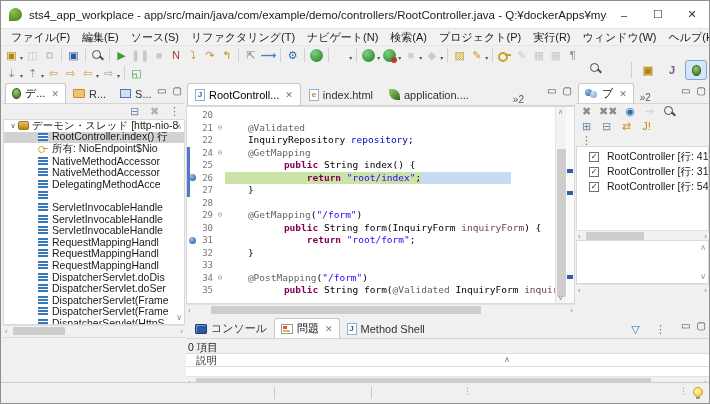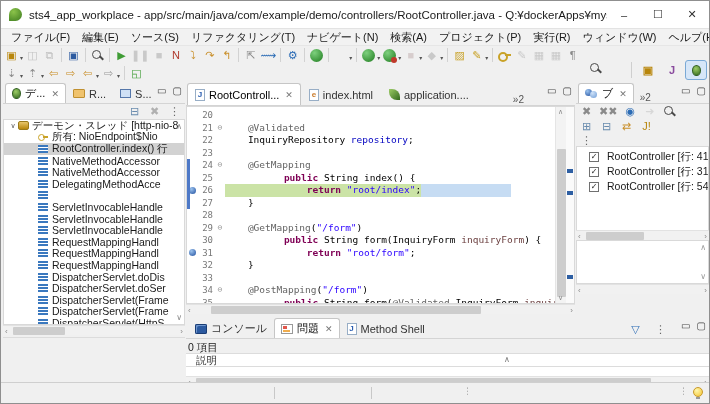--- a/index.html
+++ b/index.html
@@ -372,29 +372,29 @@
         </span>
       </div>
     <div class="debug-tree" id="debug-tree">
       <span class="tree-scroll-up">∧</span>
       <span class="tree-scroll-dn">∨</span>
     <div class="tree-row" style="padding-left: 4px;">
           <span class="expander">∨</span>
           <span class="thr-ico"></span>
           <span>デーモン・スレッド [http-nio-8</span>
         </div>
+        <div class="tree-row selected" style="padding-left: 24px;">
+          <span class="expander"></span>
+          <span class="sf-ico"></span>
+          <span>RootController.index() 行</span>
+        </div>
         <div class="tree-row" style="padding-left: 24px;">
           <span class="expander"></span>
           <span class="key-gold"></span>
           <span>所有: NioEndpoint$Nio</span>
-        </div>
-        <div class="tree-row selected" style="padding-left: 24px;">
-          <span class="expander"></span>
-          <span class="sf-ico"></span>
-          <span>RootController.index() 行</span>
         </div>
         <div class="tree-row" style="padding-left: 24px;">
           <span class="expander"></span>
           <span class="sf-ico"></span>
           <span>NativeMethodAccessor</span>
         </div>
         <div class="tree-row" style="padding-left: 24px;">
           <span class="expander"></span>
           <span class="sf-ico"></span>
           <span>NativeMethodAccessor</span>
@@ -491,21 +491,20 @@
         <span class="minmax">
           <span>▭</span>
           <span>▢</span>
         </span>
       </div>
     <div class="editor-body">
       <div class="code-scroll" id="code-lines">
           <div class="cl"><span class="ann-col"></span><span class="lnum">20</span><span class="fold-col"></span><span class="codetext"><span class="txt-wrap"></span></span></div>
           <div class="cl"><span class="ann-col"></span><span class="lnum">21</span><span class="fold-col">⊖</span><span class="codetext"><span class="txt-wrap"><span class="txt">    </span><span class="txt ann">@Validated</span></span></span></div>
           <div class="cl"><span class="ann-col"></span><span class="lnum">22</span><span class="fold-col"></span><span class="codetext"><span class="txt-wrap"><span class="txt">    InquiryRepository </span><span class="txt field">repository</span><span class="txt">;</span></span></span></div>
-          <div class="cl"><span class="ann-col"></span><span class="lnum">23</span><span class="fold-col"></span><span class="codetext"><span class="txt-wrap"></span></span></div>
           <div class="cl"><span class="diffbar"></span><span class="ann-col"></span><span class="lnum">24</span><span class="fold-col">⊖</span><span class="codetext"><span class="txt-wrap"><span class="txt">    </span><span class="txt ann">@GetMapping</span></span></span></div>
           <div class="cl"><span class="diffbar"></span><span class="ann-col"></span><span class="lnum">25</span><span class="fold-col"></span><span class="codetext"><span class="txt-wrap"><span class="txt">    </span><span class="txt kw">public</span><span class="txt"> String index() {</span></span></span></div>
           <div class="cl cur"><span class="diffbar"></span><span class="ann-col"><span class="bp-ball"></span></span><span class="lnum">26</span><span class="fold-col"></span><span class="codetext"><span class="txt-wrap"><span class="txt">        </span><span class="txt kw">return</span><span class="txt"> </span><span class="txt str">"root/index"</span><span class="txt">;</span></span><span class="cur-fill"></span></span></div>
           <div class="cl"><span class="diffbar"></span><span class="ann-col"></span><span class="lnum">27</span><span class="fold-col"></span><span class="codetext"><span class="txt-wrap"><span class="txt">    }</span></span></span></div>
           <div class="cl"><span class="ann-col"></span><span class="lnum">28</span><span class="fold-col"></span><span class="codetext"><span class="txt-wrap"></span></span></div>
           <div class="cl"><span class="ann-col"></span><span class="lnum">29</span><span class="fold-col">⊖</span><span class="codetext"><span class="txt-wrap"><span class="txt">    </span><span class="txt ann">@GetMapping</span><span class="txt">(</span><span class="txt str">"/form"</span><span class="txt">)</span></span></span></div>
           <div class="cl"><span class="ann-col"></span><span class="lnum">30</span><span class="fold-col"></span><span class="codetext"><span class="txt-wrap"><span class="txt">    </span><span class="txt kw">public</span><span class="txt"> String form(InquiryForm </span><span class="txt param">inquiryForm</span><span class="txt">) {</span></span></span></div>
           <div class="cl"><span class="ann-col"><span class="bp-ball"></span></span><span class="lnum">31</span><span class="fold-col"></span><span class="codetext"><span class="txt-wrap"><span class="txt">        </span><span class="txt kw">return</span><span class="txt"> </span><span class="txt str">"root/form"</span><span class="txt">;</span></span></span></div>
           <div class="cl"><span class="ann-col"></span><span class="lnum">32</span><span class="fold-col"></span><span class="codetext"><span class="txt-wrap"><span class="txt">    }</span></span></span></div>
           <div class="cl"><span class="ann-col"></span><span class="lnum">33</span><span class="fold-col"></span><span class="codetext"><span class="txt-wrap"></span></span></div>

